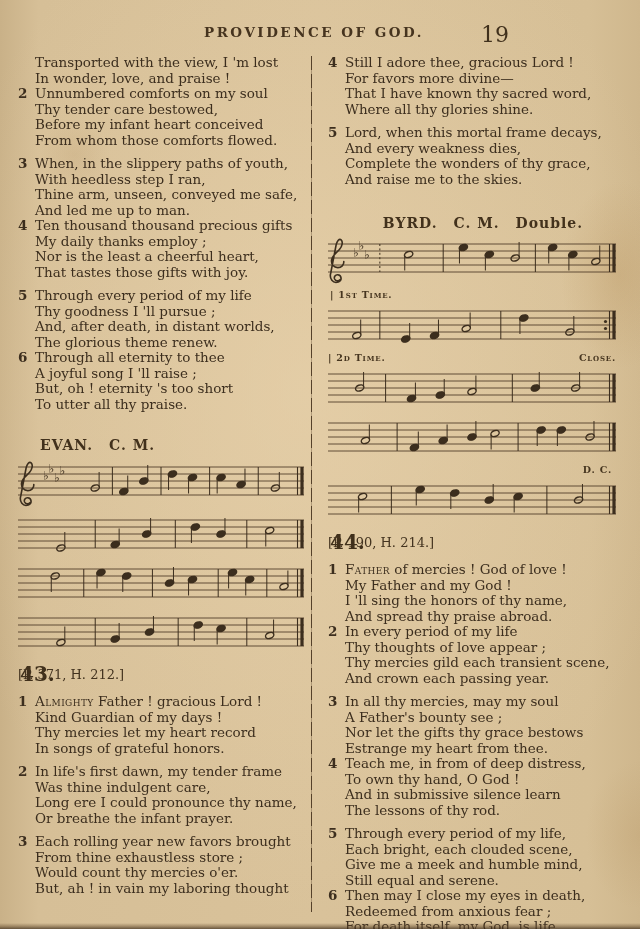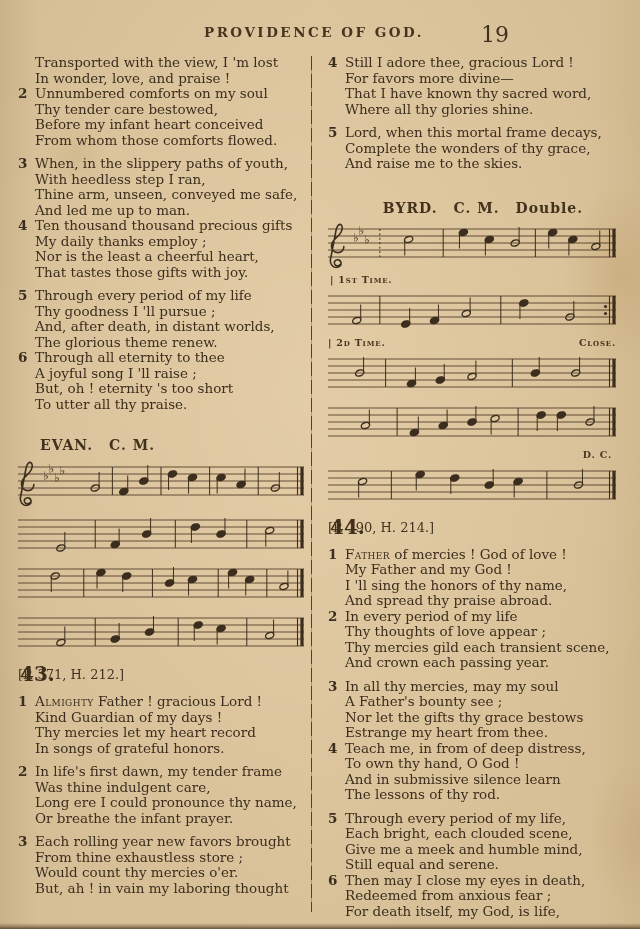--- a/index.html
+++ b/index.html
@@ -296,20 +296,21 @@
             <div class="vline">Still I adore thee, gracious Lord !</div>
             <div class="vline">For favors more divine—</div>
             <div class="vline">That I have known thy sacred word,</div>
             <div class="vline">Where all thy glories shine.</div>
           </div>
         </div>
         <div class="verse gap">
           <span class="vnum">5</span>
           <div class="vlines">
             <div class="vline">Lord, when this mortal frame decays,</div>
+            <div class="vline">And every weakness dies,</div>
             <div class="vline">Complete the wonders of thy grace,</div>
             <div class="vline">And raise me to the skies.</div>
           </div>
         </div>
       </div>
 
     <div class="tune-title tune-right">
       <span>BYRD.</span><span class="tt-sep"></span><span>C. M.</span><span class="tt-sep"></span><span>Double.</span>
     </div>
 

